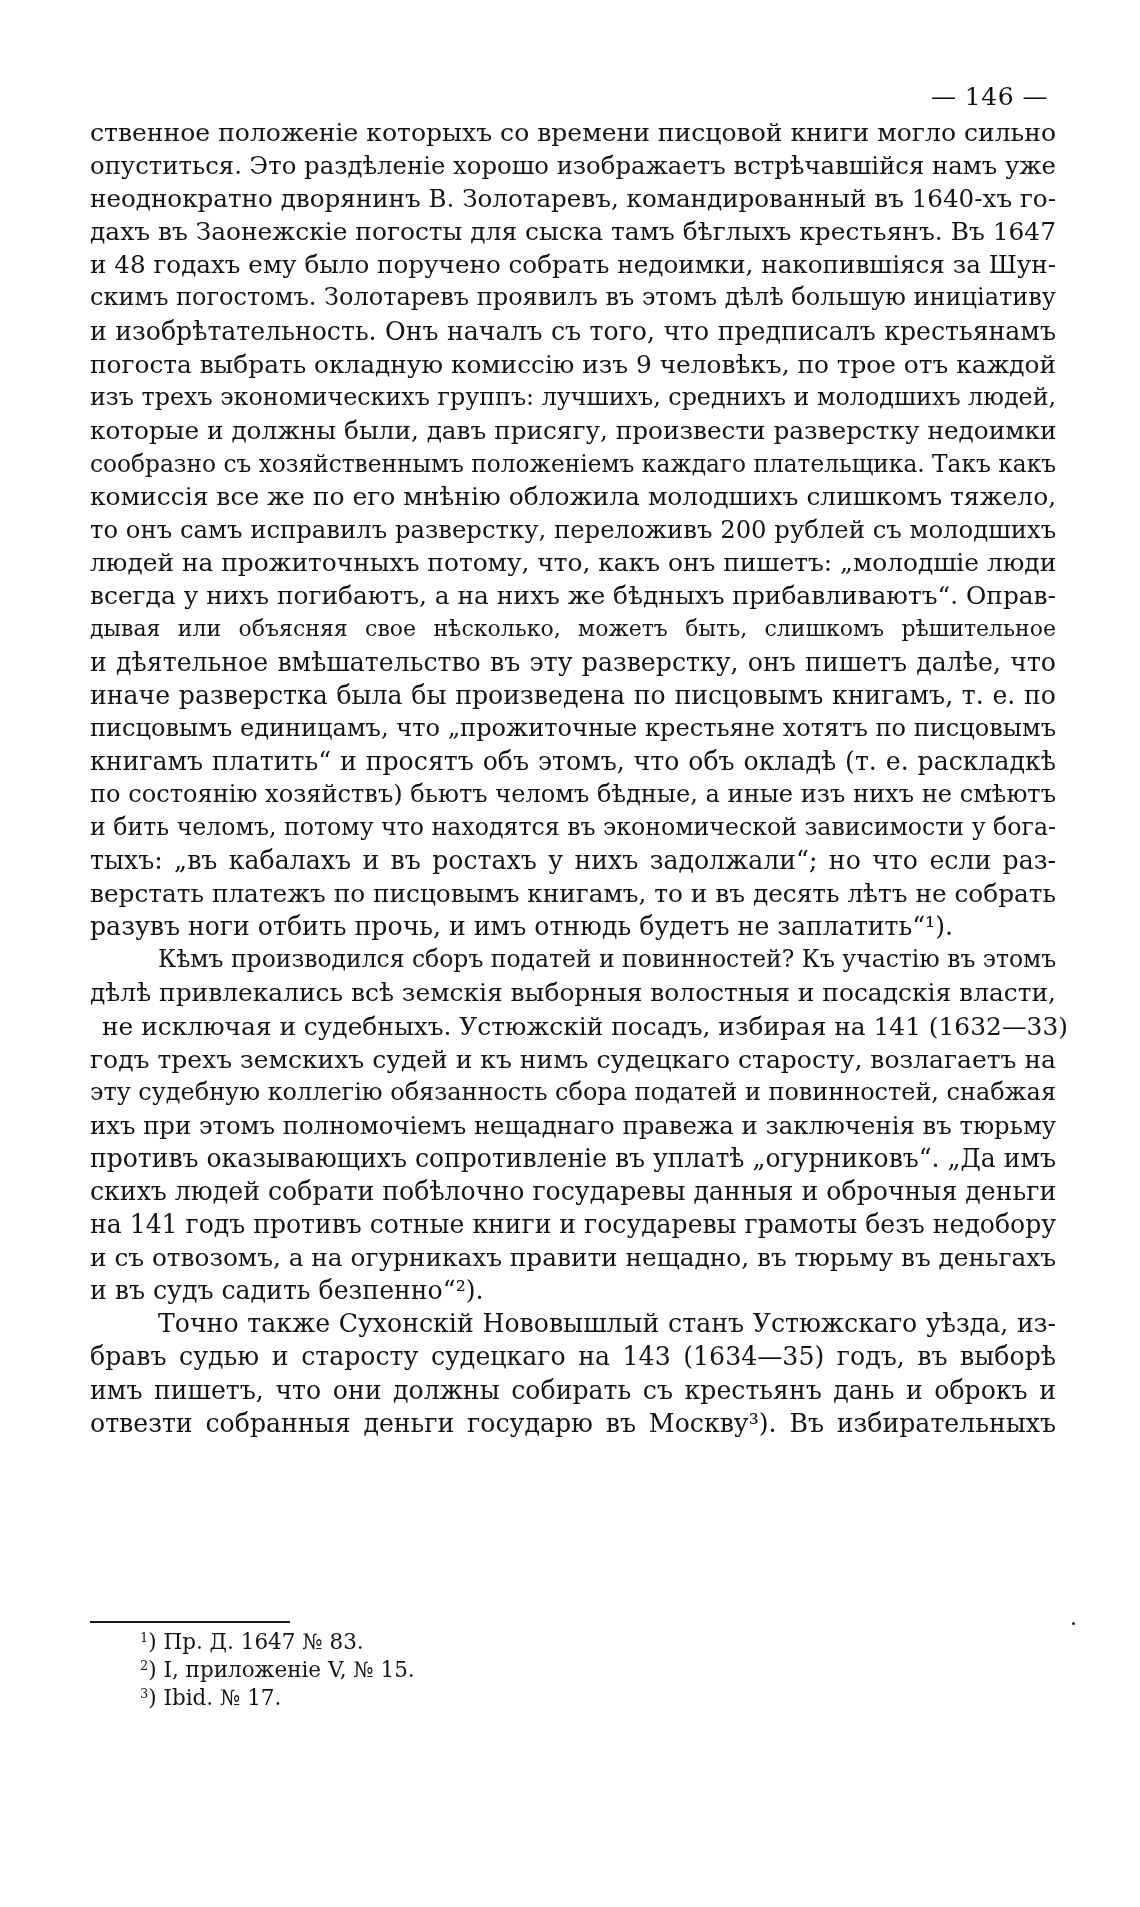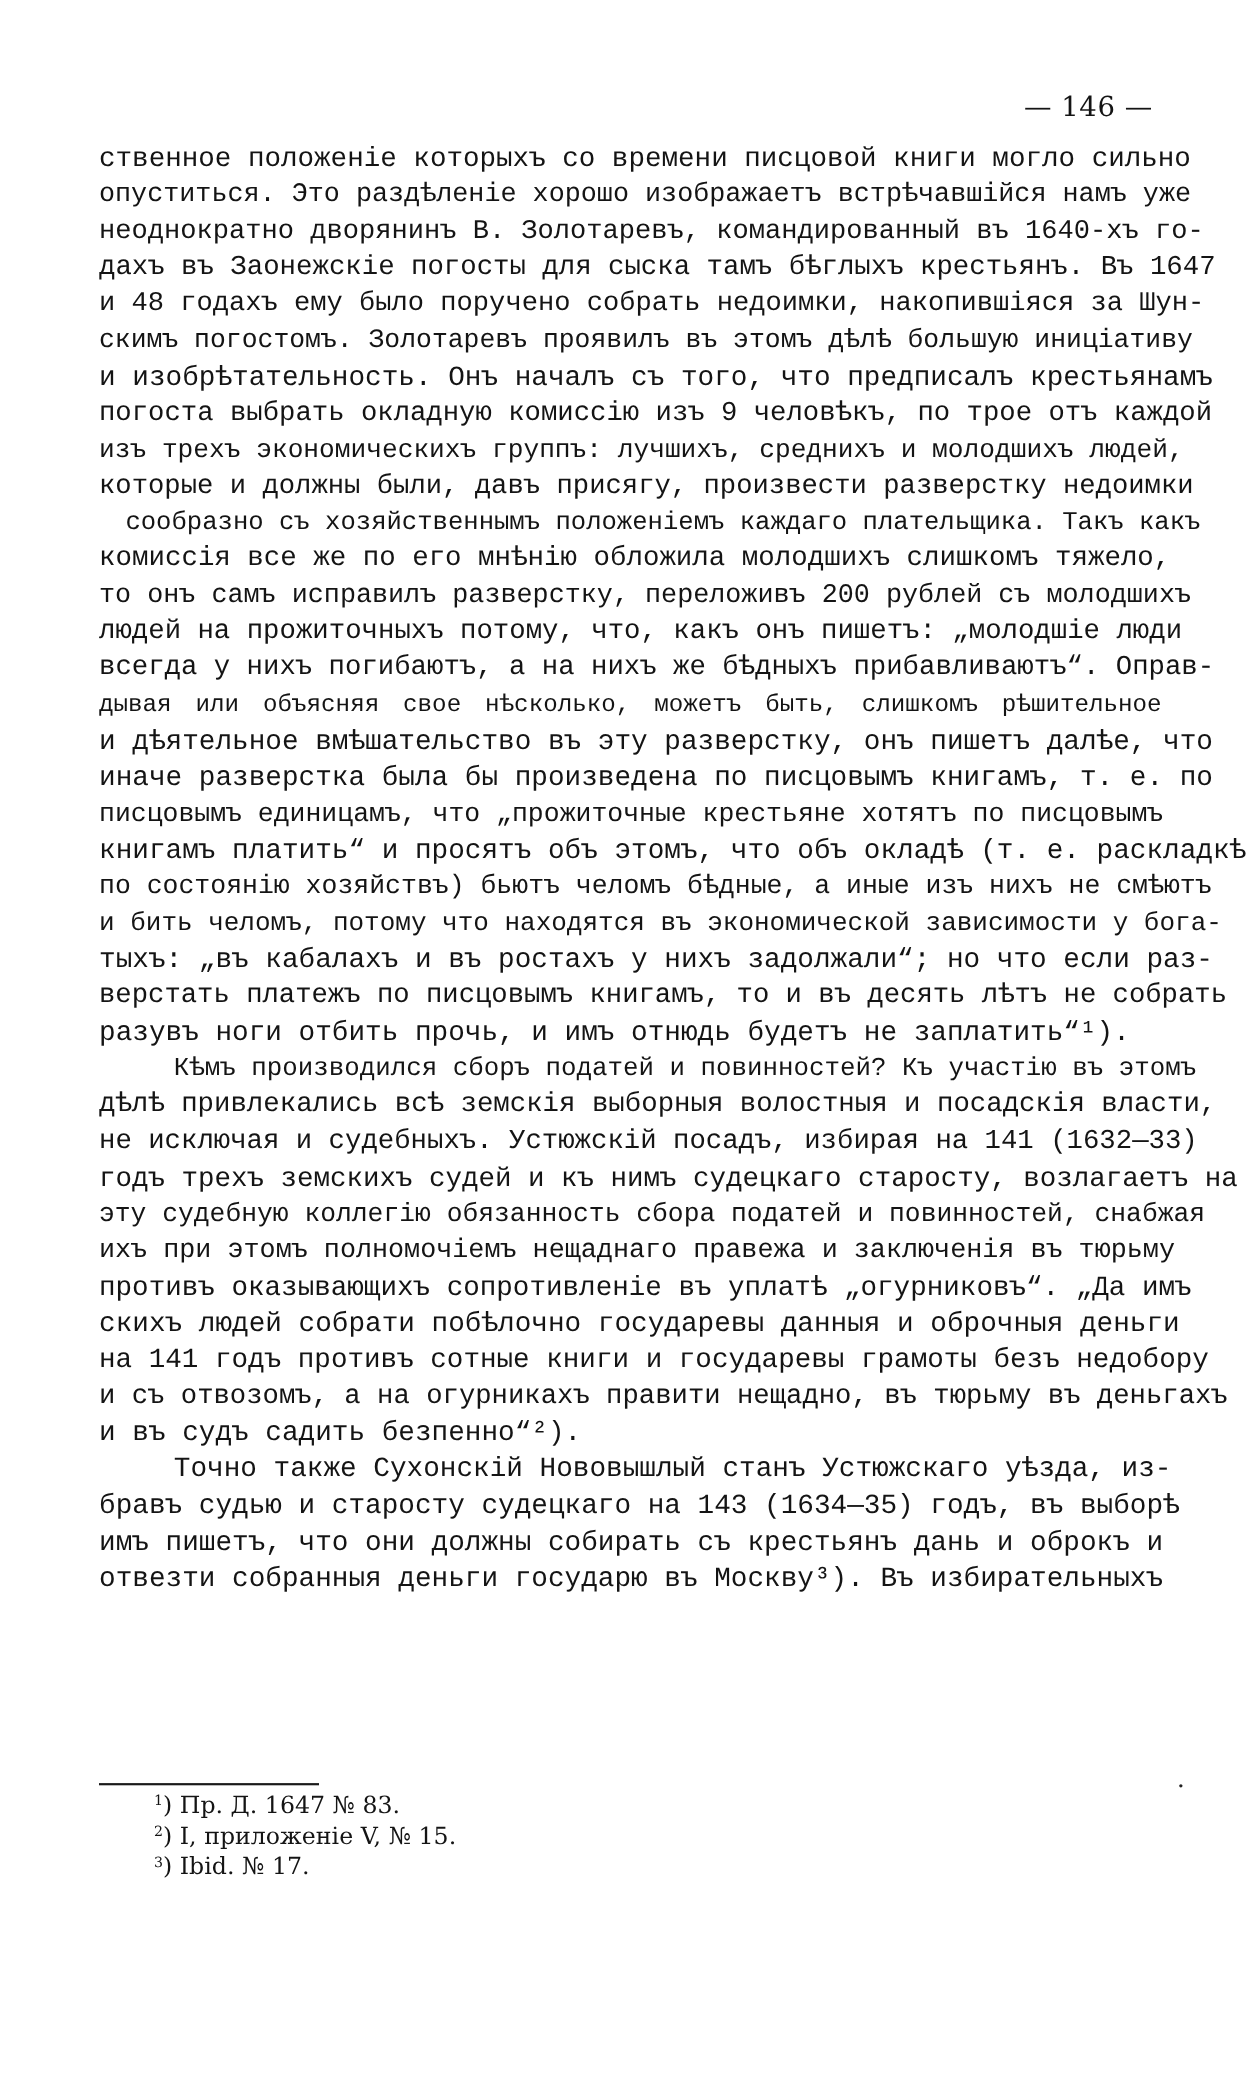--- a/index.html
+++ b/index.html
@@ -21,25 +21,24 @@
       left: 0;
       width: 1048px;
       text-align: right;
       font-size: 25px;
       line-height: 30px;
       letter-spacing: 0.5px;
     }
     .body-text {
       position: absolute;
       left: 90px;
-      top: 128px;
+      top: 116px;
       width: 966px;
       font-size: 25.2px;
       line-height: 33.1px;
-      font-family: Liberation Mono, monospace;
     }
     .line {
       display: block;
       height: 33.1px;
       white-space: nowrap;
       text-align: justify;
       text-align-last: justify;
       overflow: visible;
     }
     .line.last {
@@ -91,38 +90,38 @@
     <div class="line" style="font-size: 25.0735px;">ственное положеніе которыхъ со времени писцовой книги могло сильно</div>
     <div class="line" style="font-size: 24.3398px;">опуститься. Это раздѣленіе хорошо изображаетъ встрѣчавшійся намъ уже</div>
     <div class="line" style="font-size: 24.6256px;">неоднократно дворянинъ В. Золотаревъ, командированный въ 1640-хъ го-</div>
     <div class="line" style="font-size: 24.8995px;">дахъ въ Заонежскіе погосты для сыска тамъ бѣглыхъ крестьянъ. Въ 1647</div>
     <div class="line" style="font-size: 24.6373px;">и 48 годахъ ему было поручено собрать недоимки, накопившіяся за Шун-</div>
     <div class="line" style="font-size: 24.0286px;">скимъ погостомъ. Золотаревъ проявилъ въ этомъ дѣлѣ большую иниціативу</div>
     <div class="line">и изобрѣтательность. Онъ началъ съ того, что предписалъ крестьянамъ</div>
     <div class="line" style="font-size: 24.8119px;">погоста выбрать окладную комиссію изъ 9 человѣкъ, по трое отъ каждой</div>
     <div class="line" style="font-size: 23.8203px;">изъ трехъ экономическихъ группъ: лучшихъ, среднихъ и молодшихъ людей,</div>
     <div class="line" style="font-size: 24.7508px;">которые и должны были, давъ присягу, произвести разверстку недоимки</div>
-    <div class="line" style="font-size: 23.282px; margin-left: 24px;">сообразно съ хозяйственнымъ положеніемъ каждаго плательщика. Такъ какъ</div>
+    <div class="line" style="font-size: 23.282px;">сообразно съ хозяйственнымъ положеніемъ каждаго плательщика. Такъ какъ</div>
     <div class="line" style="font-size: 24.9782px;">комиссія все же по его мнѣнію обложила молодшихъ слишкомъ тяжело,</div>
     <div class="line" style="font-size: 24.3356px;">то онъ самъ исправилъ разверстку, переложивъ 200 рублей съ молодшихъ</div>
     <div class="line" style="font-size: 24.8654px;">людей на прожиточныхъ потому, что, какъ онъ пишетъ: „молодшіе люди</div>
     <div class="line" style="font-size: 24.857px;">всегда у нихъ погибаютъ, а на нихъ же бѣдныхъ прибавливаютъ“. Оправ-</div>
     <div class="line" style="font-size: 22px;">дывая или объясняя свое нѣсколько, можетъ быть, слишкомъ рѣшительное</div>
     <div class="line">и дѣятельное вмѣшательство въ эту разверстку, онъ пишетъ далѣе, что</div>
     <div class="line">иначе разверстка была бы произведена по писцовымъ книгамъ, т. е. по</div>
     <div class="line" style="font-size: 24.0791px;">писцовымъ единицамъ, что „прожиточные крестьяне хотятъ по писцовымъ</div>
     <div class="line">книгамъ платить“ и просятъ объ этомъ, что объ окладѣ (т. е. раскладкѣ</div>
     <div class="line" style="font-size: 24.0996px;">по состоянію хозяйствъ) бьютъ челомъ бѣдные, а иные изъ нихъ не смѣютъ</div>
     <div class="line" style="font-size: 23.6457px;">и бить челомъ, потому что находятся въ экономической зависимости у бога-</div>
     <div class="line">тыхъ: „въ кабалахъ и въ ростахъ у нихъ задолжали“; но что если раз-</div>
     <div class="line" style="font-size: 24.7886px;">верстать платежъ по писцовымъ книгамъ, то и въ десять лѣтъ не собрать</div>
     <div class="line last">разувъ ноги отбить прочь, и имъ отнюдь будетъ не заплатить“¹).</div>
     <div class="line indent" style="font-size: 23.4739px;">Кѣмъ производился сборъ податей и повинностей? Къ участію въ этомъ</div>
     <div class="line" style="font-size: 24.9043px;">дѣлѣ привлекались всѣ земскія выборныя волостныя и посадскія власти,</div>
-    <div class="line" style="font-size: 24.8586px;">не исключая и судебныхъ. Устюжскій посадъ, избирая на 141 (1632—33)</div>
+    <div class="line" style="font-size: 24.8586px; margin-left: 12px;">не исключая и судебныхъ. Устюжскій посадъ, избирая на 141 (1632—33)</div>
     <div class="line" style="font-size: 25.0191px;">годъ трехъ земскихъ судей и къ нимъ судецкаго старосту, возлагаетъ на</div>
     <div class="line" style="font-size: 23.9495px;">эту судебную коллегію обязанность сбора податей и повинностей, снабжая</div>
     <div class="line" style="font-size: 24.3356px;">ихъ при этомъ полномочіемъ нещаднаго правежа и заключенія въ тюрьму</div>
     <div class="line" style="font-size: 25.0949px;">противъ оказывающихъ сопротивленіе въ уплатѣ „огурниковъ“. „Да имъ</div>
     <div class="line" style="font-size: 25.1947px;">скихъ людей собрати побѣлочно государевы данныя и оброчныя деньги</div>
     <div class="line" style="font-size: 25.109px;">на 141 годъ противъ сотные книги и государевы грамоты безъ недобору</div>
     <div class="line" style="font-size: 24.7957px;">и съ отвозомъ, а на огурникахъ правити нещадно, въ тюрьму въ деньгахъ</div>
     <div class="line last">и въ судъ садить безпенно“²).</div>
     <div class="line indent">Точно также Сухонскій Нововышлый станъ Устюжскаго уѣзда, из-</div>
     <div class="line">бравъ судью и старосту судецкаго на 143 (1634—35) годъ, въ выборѣ</div>

